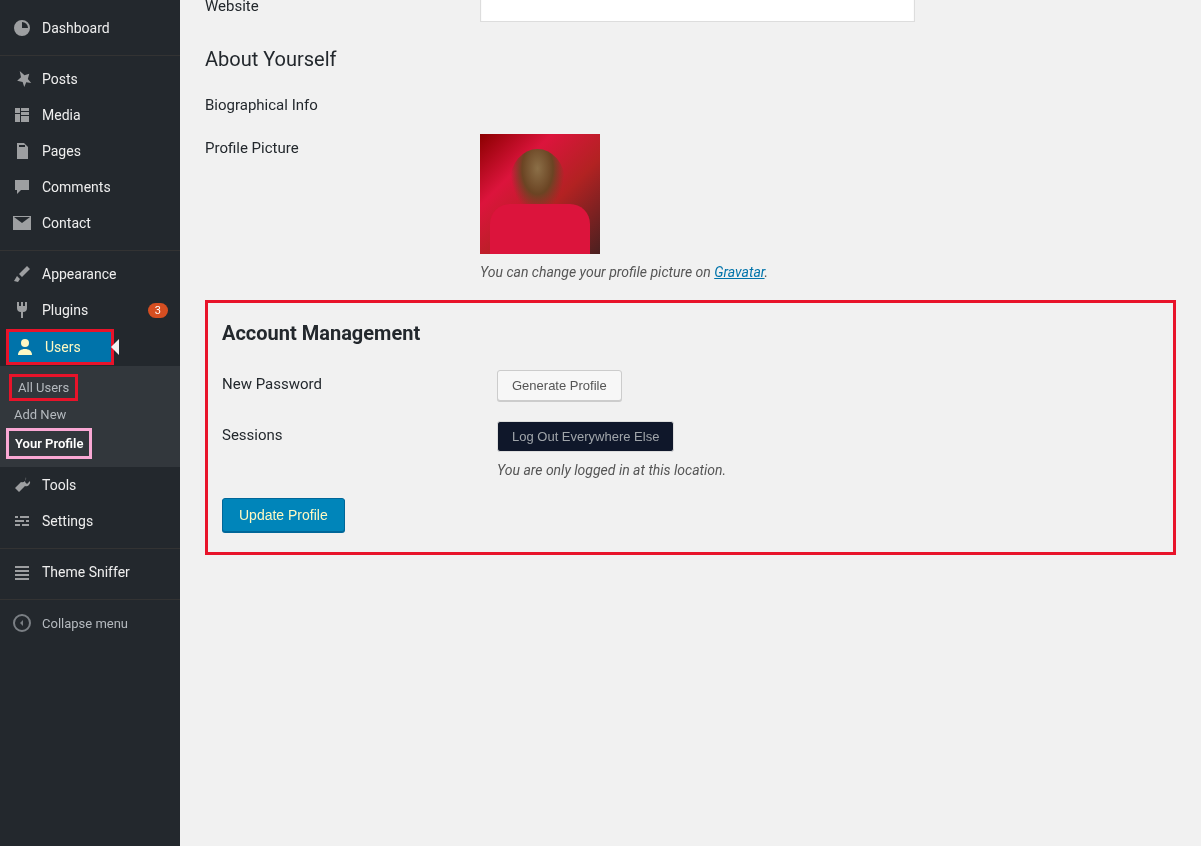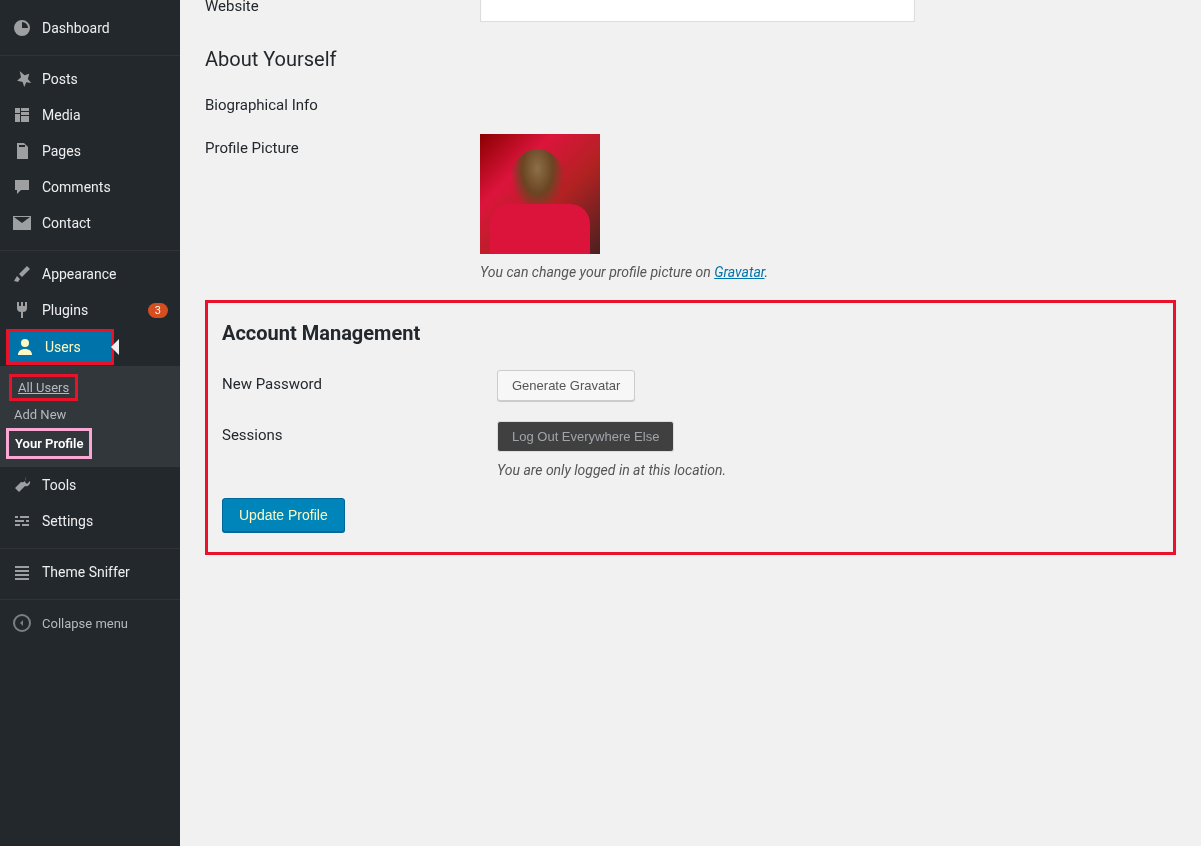--- a/index.html
+++ b/index.html
@@ -16,21 +16,21 @@
     .menu-item.active .menu-icon { opacity: 1; }
     .menu-label { flex: 1; }
     .badge { background: #d54e21; color: #fff; border-radius: 10px; padding: 1px 7px; font-size: 11px; margin-left: 4px; }
     .menu-separator { height: 5px; border-bottom: 1px solid #333; margin: 5px 0; }
     .menu-top-gap { height: 10px; }
     
     .submenu { background: #32373c; padding: 8px 0; }
     .submenu-item { padding: 6px 12px 6px 14px; color: #b4b9be; cursor: pointer; font-size: 13px; }
     .submenu-item.current { color: #fff; font-weight: 600; }
     .menu-item.red-highlight { border: 3px solid #e8132a; margin: 1px 6px; padding: 5px 6px; width: 108px; }
-    .submenu-item.red-highlight-1 { border: 3px solid #e8132a; display: inline-block; margin-left: 9px; padding: 3px 6px; text-decoration: underline; }
+    .submenu-item.red-highlight-1 { border: 3px solid #e8132a; display: inline-block; margin-left: 9px; padding: 3px 6px; }
     .submenu-item.red-highlight-2 { border: 3px solid #f9a8d4; display: inline-block; margin-left: 6px; padding: 5px 6px; }
     
     .collapse-item { display: flex; align-items: center; padding: 8px 12px; color: #b4b9be; cursor: pointer; font-size: 13px; margin-top: 5px; }
     
     
     .content { flex: 1; padding: 0 25px 25px; position: relative; }
     
     .form-row { display: flex; align-items: flex-start; margin-bottom: 20px; }
     .form-label { width: 275px; font-size: 15px; color: #23282d; padding-top: 5px; flex-shrink: 0; }
     .form-field { flex: 1; }
@@ -41,21 +41,21 @@
     .description { font-style: italic; color: #555; font-size: 14px; margin-top: 10px; }
     .description a { color: #0073aa; text-decoration: underline; }
     
     h2 { font-size: 20px; font-weight: 400; color: #23282d; margin: 25px 0 20px; }
     
     .avatar-img { width: 120px; height: 120px; background: linear-gradient(135deg, #8B0000 0%, #DC143C 30%, #B22222 60%, #4a2020 100%); position: relative; overflow: hidden; }
     .avatar-img::before { content: ""; position: absolute; top: 15px; left: 30px; width: 55px; height: 65px; background: radial-gradient(ellipse at 50% 30%, #8B6F47 0%, #6B4423 40%, transparent 70%); border-radius: 50% 50% 40% 40%; }
     .avatar-img::after { content: ""; position: absolute; bottom: 0; left: 10px; width: 100px; height: 50px; background: #DC143C; border-radius: 20px 20px 0 0; }
     
     .button { background: #f7f7f7; border: 1px solid #ccc; color: #555; padding: 7px 14px; font-size: 13px; border-radius: 3px; cursor: pointer; box-shadow: 0 1px 0 #ccc; }
-    .button:disabled { color: #a0a5aa; background: #404040; border-color: #ddd; cursor: default; box-shadow: none; }
+    .button:disabled { color: #a0a5aa; background: #0f172a; border-color: #ddd; cursor: default; box-shadow: none; }
     .button-primary { background: #0085ba; border: 1px solid #006799; color: #fef9c3; padding: 8px 16px; font-size: 14px; border-radius: 3px; cursor: pointer; box-shadow: 0 1px 0 #006799; }
     
     .account-section { border: 3px solid #e8132a; padding: 10px 14px 20px; margin-top: 0; }
     .account-section h2 { margin-top: 8px; font-weight: bold; }
     
     svg { fill: currentColor; }
   </style>
 </head>
 <body>
 
@@ -224,21 +224,21 @@
         </p>
       </div>
     </div>
 
     <div class="account-section">
       <h2>Account Management</h2>
       
       <div class="form-row" style="margin-top:25px;">
         <div class="form-label">New Password</div>
         <div class="form-field">
-          <button class="button">Generate Gravatar</button>
+          <button class="button">Generate Profile</button>
         </div>
       </div>
       
       <div class="form-row">
         <div class="form-label">Sessions</div>
         <div class="form-field">
           <button class="button" disabled="">Log Out Everywhere Else</button>
           <p class="description">You are only logged in at this location.</p>
         </div>
       </div>

